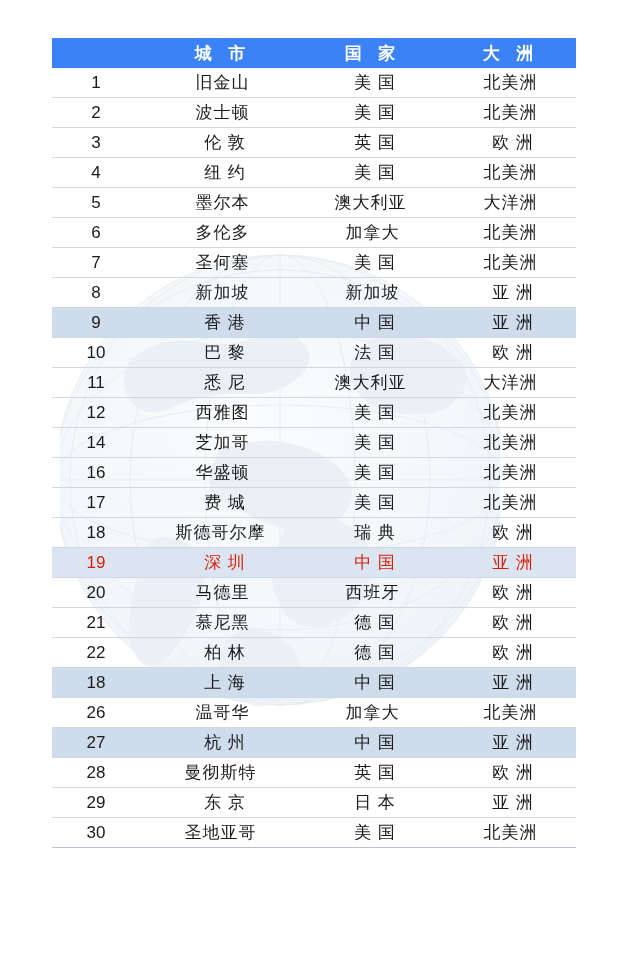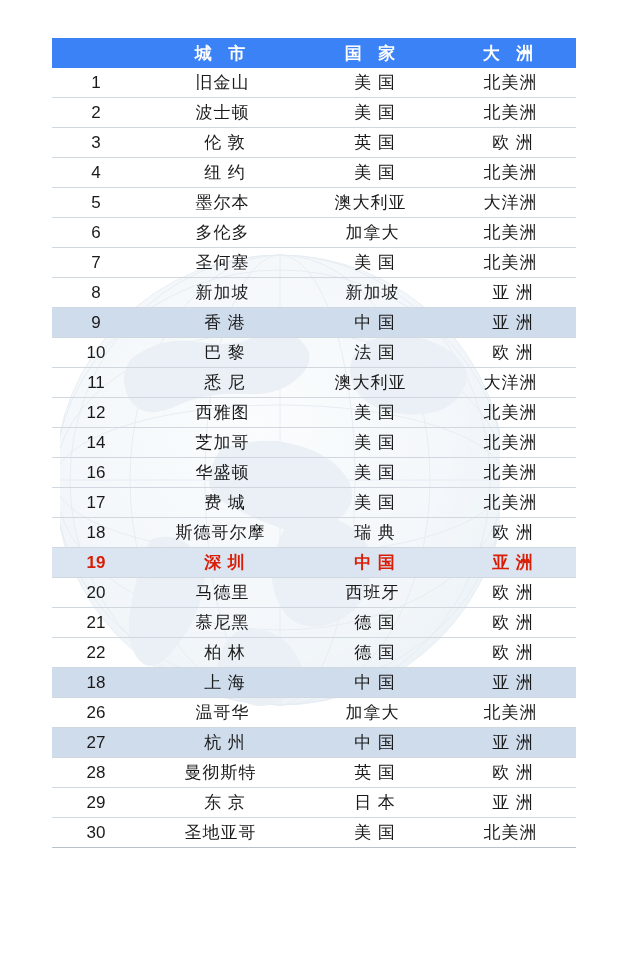--- a/index.html
+++ b/index.html
@@ -87,21 +87,21 @@
   td.sp-wide { letter-spacing: 10px; text-indent: 10px; }
   td.sp-mid  { letter-spacing: 5px;  text-indent: 5px; }
   td.sp-none { letter-spacing: 1px; text-indent: 1px; margin-top: 36px; }
 
   tbody tr.row-highlight td {
     background: #cfdcec;
   }
   tbody tr.row-accent td {
     background: #dbe5f1;
     color: #d81e06;
-    font-weight: bold;
+    font-weight: normal;
   }
 
   tbody tr:last-child td {
     border-bottom: 1px solid #b8c2cc;
   }
 </style>
 </head>
 <body>
 
 <svg id="globe-bg" viewBox="0 0 440 790" preserveAspectRatio="xMidYMid meet">

